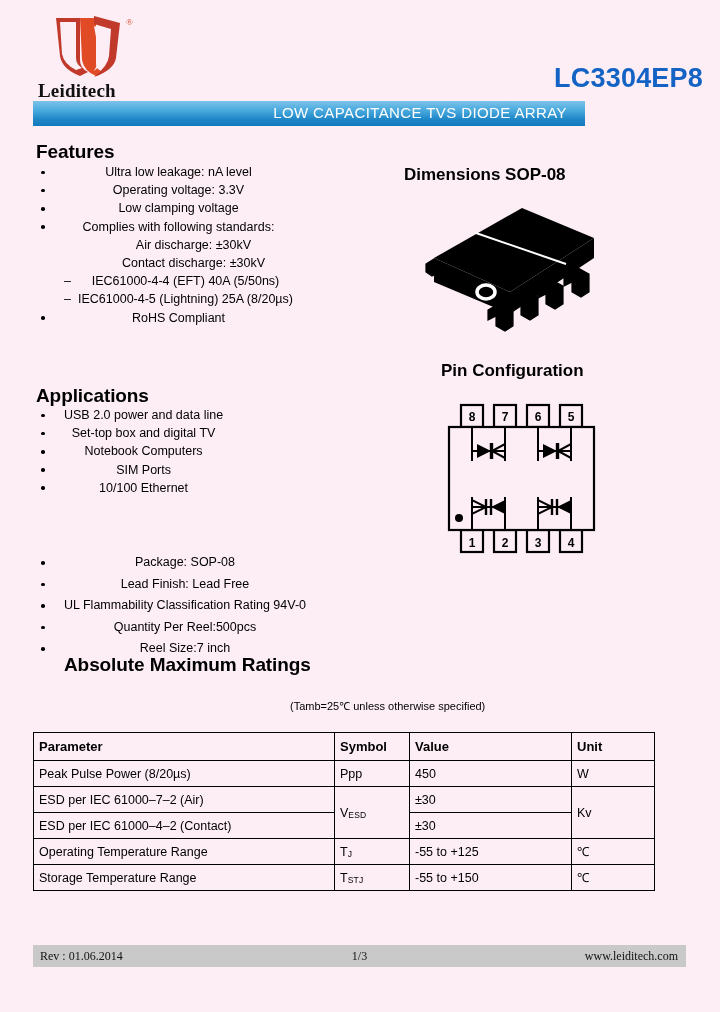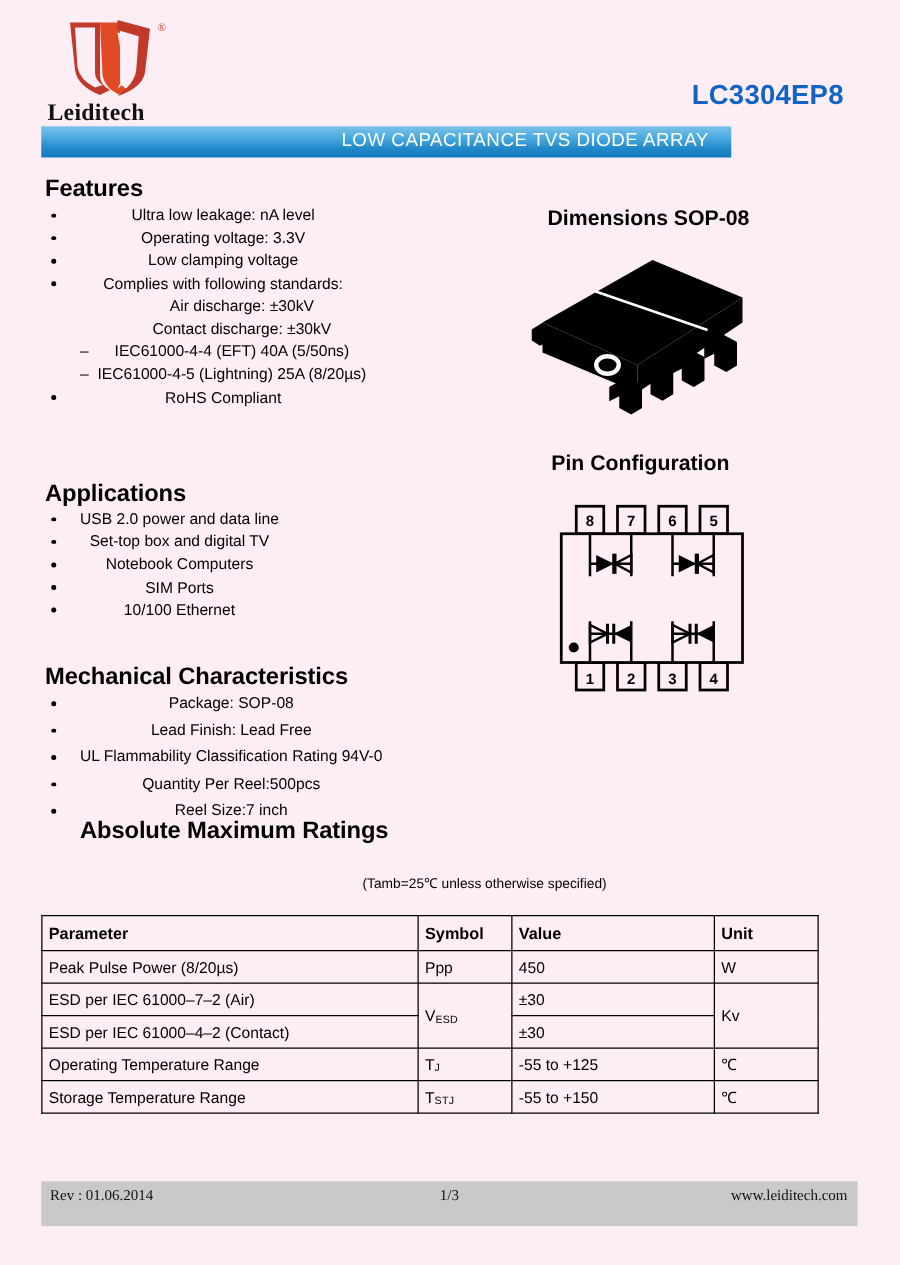--- a/index.html
+++ b/index.html
@@ -52,24 +52,24 @@
     position: absolute;
     left: 0px; top: 66px;
     font-family: "Liberation Serif", serif;
     font-weight: bold;
     font-size: 19px;
     letter-spacing: 0.2px;
     color: #111;
   }
   .part-number {
     position: absolute;
-    right: 45px; top: 63px;
+    right: 17px; top: 63px;
     font-family: "Liberation Sans", sans-serif;
     font-weight: bold;
-    font-size: 22px;
+    font-size: 27px;
     color: #1263c4;
     letter-spacing: 0.2px;
   }
   .title-bar {
     position: absolute;
     left: 33px; top: 101px;
     width: 552px;
     height: 25px;
     background: linear-gradient(to bottom, #7cc3e8 0%, #49a9de 38%, #2088c8 72%, #1279bc 100%);
   }
@@ -140,21 +140,21 @@
   #features-list { left: 36px; top: 163px; }
   #features-list li { line-height: 18.2px; }
 
   #applications-list { left: 36px; top: 406px; }
   #applications-list li { line-height: 18.2px; }
 
   #mech-list { left: 36px; top: 552px; }
   #mech-list li { line-height: 21.5px; }
 
   
-  #dimensions-head { left: 438px; top: 165px; }
+  #dimensions-head { left: 404px; top: 165px; }
   #pinconfig-head  { left: 441px; top: 361px; }
 
   .pkg-drawing {
     position: absolute;
     left: 418px; top: 196px;
     width: 200px; height: 145px;
   }
   .pin-diagram {
     position: absolute;
     left: 441px; top: 401px;
@@ -206,21 +206,21 @@
   .col-param  { width: 301px; }
   .col-symbol { width: 75px; }
   .col-value  { width: 162px; }
   .col-unit   { width: 83px; }
 
   
   .footer {
     position: absolute;
     left: 33px; top: 945px;
     width: 653px;
-    height: 36px;
+    height: 22px;
     background: #c9c9c9;
   }
   .footer span {
     position: absolute;
     top: 4px;
     font-family: "Liberation Serif", serif;
     font-size: 12px;
     color: #111;
     white-space: nowrap;
   }
@@ -269,21 +269,20 @@
 
   <div class="sec-head" style="left:36px; top:385px;">Applications</div>
   <ul class="blist" id="applications-list">
       <li class="bul">USB 2.0 power and data line</li>
       <li class="bul">Set-top box and digital TV</li>
       <li class="bul">Notebook Computers</li>
       <li class="bul">SIM Ports</li>
       <li class="bul">10/100 Ethernet</li>
     </ul>
 
-  <div class="sec-head" style="left:36px; top:531px;">Mechanical Characteristics</div>
   <ul class="blist" id="mech-list">
       <li class="bul">Package: SOP-08</li>
       <li class="bul">Lead Finish: Lead Free</li>
       <li class="bul">UL Flammability Classification Rating 94V-0</li>
       <li class="bul">Quantity Per Reel:500pcs</li>
       <li class="bul">Reel Size:7 inch</li>
     </ul>
 
   <div class="sec-head-sm" id="dimensions-head">Dimensions  SOP-08</div>
 

